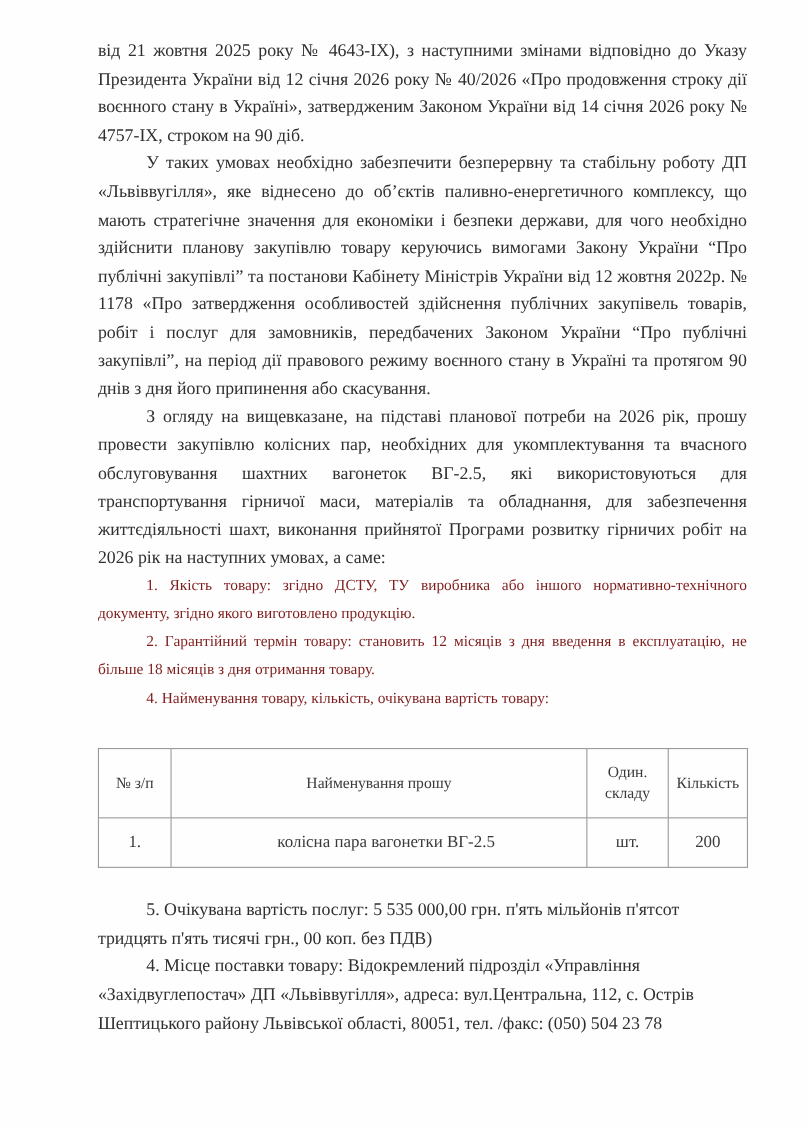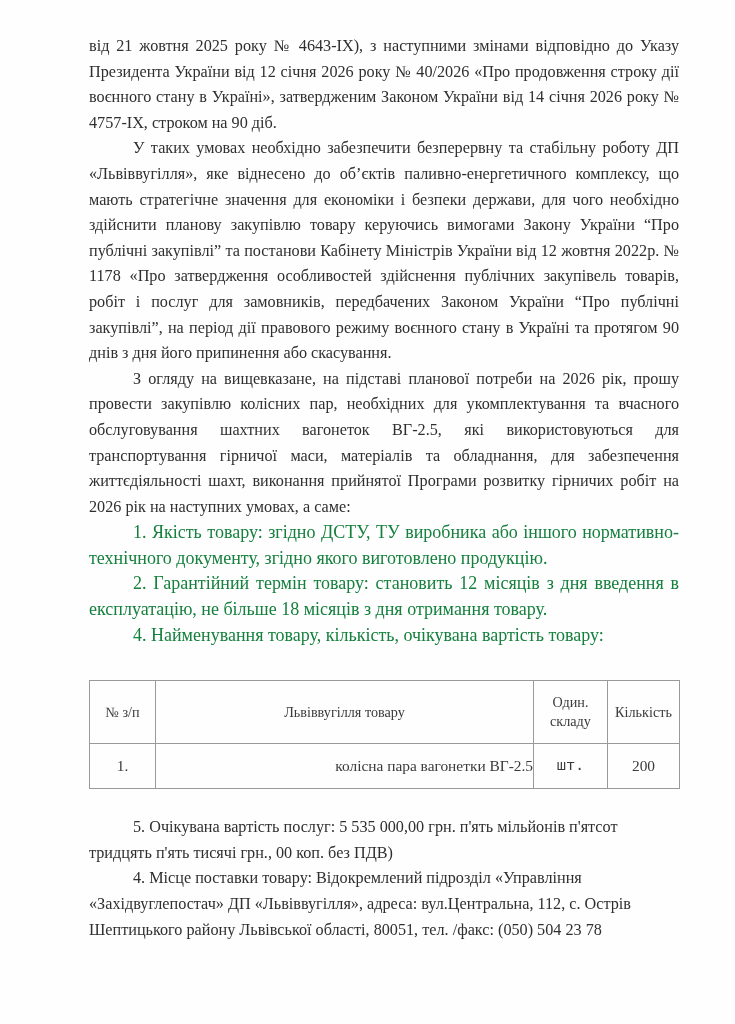--- a/index.html
+++ b/index.html
@@ -46,27 +46,27 @@
   .para.first {
     text-indent: 0;
   }
 
   .para.indent {
     text-indent: 44px;
   }
 
   
   .clause {
-    font-size: 18px;
+    font-size: 14px;
     line-height: 25.6px;
     text-align: justify;
     text-align-last: left;
     text-indent: 44px;
     margin: 0;
-    color: #15803d;
+    color: #7f1d1d;
   }
 
   
   .table-wrap {
     margin-top: 32px;
     margin-bottom: 16px;
   }
 
   table.goods {
     border-collapse: collapse;
@@ -95,27 +95,26 @@
     line-height: 19px;
   }
 
   table.goods tbody td {
     height: 44px;
     text-align: center;
     font-size: 15.4px;
   }
 
   table.goods tbody td.name {
-    text-align: right;
+    text-align: center;
     padding-left: 13px;
   }
 
   .unit-cell {
     font-size: 14px;
-    font-family: Liberation Mono, monospace;
   }
 
   .hdr-2line {
     display: block;
   }
 
   
   .tail {
     margin-top: 26px;
   }
@@ -152,21 +151,21 @@
       <table class="goods">
         <colgroup>
           <col class="c1">
             <col class="c2">
             <col class="c3">
             <col class="c4">
         </colgroup>
         <thead>
           <tr>
             <th>№ з/п</th>
-            <th>Львіввугілля товару</th>
+            <th>Найменування прошу</th>
             <th>
               <span class="hdr-2line">Один.</span>
               <span class="hdr-2line">складу</span>
             </th>
             <th>Кількість</th>
           </tr>
         </thead>
         <tbody>
           <tr>
             <td>1.</td>

